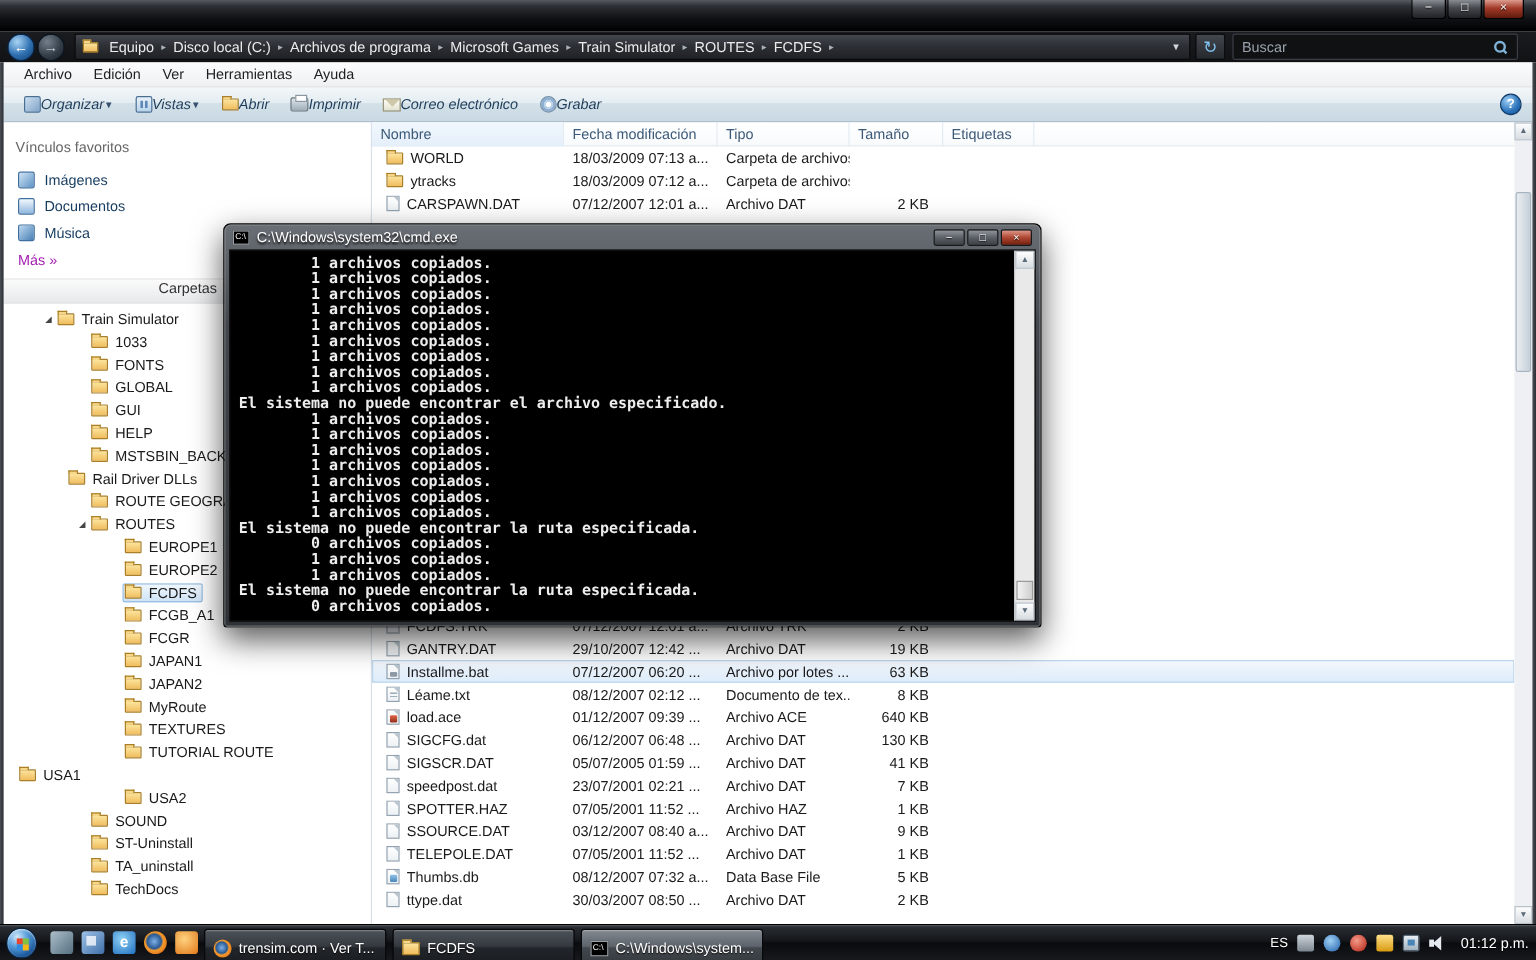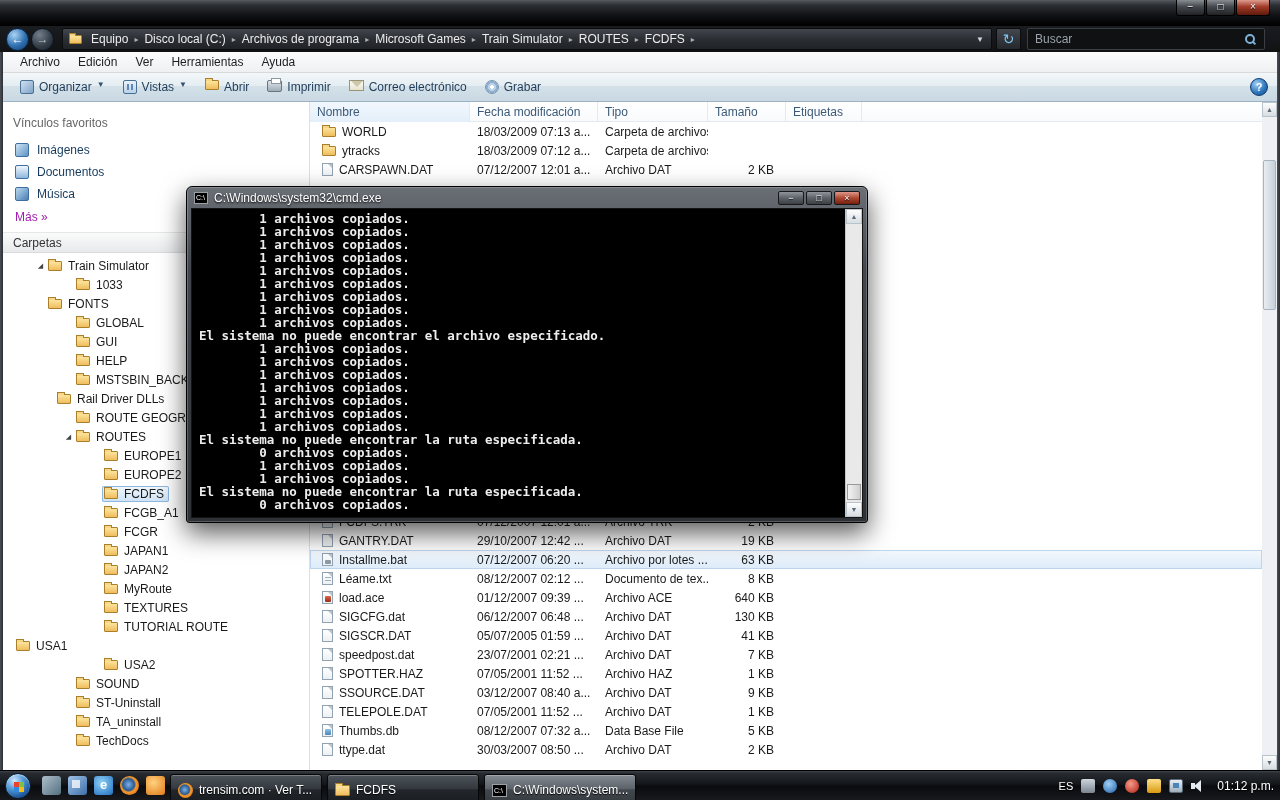--- a/index.html
+++ b/index.html
@@ -42,21 +42,21 @@
   .mag::before{content:'';position:absolute;left:1px;top:1px;width:6px;height:6px;border:2px solid #7fb2d9;border-radius:50%;}
   .mag::after{content:'';position:absolute;left:8px;top:9px;width:4px;height:2px;background:#7fb2d9;transform:rotate(45deg);}
 
   #menubar{position:absolute;left:3px;top:52px;width:1274px;height:21px;display:flex;align-items:center;
     background:linear-gradient(#fcfcfd,#eef0f2);border-bottom:1px solid #d8dadc;padding-left:8px;color:#1f1f1f;}
   .menu-item{padding:2px 9px;cursor:default;}
 
   #toolbar{position:absolute;left:3px;top:73px;width:1274px;height:29px;display:flex;align-items:center;
     background:linear-gradient(#f3f7f9 0%,#e4edf2 45%,#d4e1e9 46%,#c9d8e2 100%);
     border-bottom:1px solid #9fb2c1;padding-left:8px;color:#1e3c5a;}
-  .tb-btn{display:flex;align-items:flex-start;gap:5px;padding:3px 9px;border-radius:3px;white-space:nowrap;cursor:default;}
+  .tb-btn{display:flex;align-items:center;padding:3px 9px;border-radius:3px;white-space:nowrap;cursor:default;font-style:italic;}
   .caret{font-size:8px;color:#35516d;}
   .organize-icon{width:14px;height:14px;background:linear-gradient(135deg,#cfe0f0,#7fa3c8);border:1px solid #4a6f94;border-radius:2px;}
   .views-icon{width:14px;height:14px;background:linear-gradient(#eaf2fa,#b8d2ea);border:1px solid #4a6f94;border-radius:2px;position:relative;}
   .views-icon::after{content:'';position:absolute;inset:3px;background:repeating-linear-gradient(90deg,#5f89b4 0 2px,transparent 2px 4px);}
   .print-icon{width:15px;height:12px;position:relative;background:linear-gradient(#dfe5ea,#9fadb8);border:1px solid #68747e;border-radius:2px;}
   .print-icon::before{content:'';position:absolute;left:3px;top:-3px;width:8px;height:4px;background:#fff;border:1px solid #8a98a4;}
   .email-icon{width:15px;height:11px;position:relative;background:linear-gradient(#fdfdf6,#e4e2cf);border:1px solid #9a9478;}
   .email-icon::before{content:'';position:absolute;left:0;top:0;width:0;height:0;
     border-left:6px solid transparent;border-right:6px solid transparent;border-top:6px solid #cdc8a8;margin-left:1px;}
   .burn-icon{width:14px;height:14px;border-radius:50%;border:1px solid #7a94ac;
@@ -74,21 +74,21 @@
   #sidebar{position:absolute;left:3px;top:102px;width:307px;height:668px;background:#fff;border-right:1px solid #d9e0e7;}
   #fav-title{padding:14px 0 9px 10px;color:#666;}
   .fav-item{display:flex;align-items:center;gap:8px;padding:4px 0 4px 12px;color:#163b5e;}
   .fav-icon{width:14px;height:14px;border-radius:2px;border:1px solid #3f6f9f;flex:0 0 auto;}
   .fav-pictures{background:linear-gradient(135deg,#cfe4f5,#5f93c4);}
   .fav-documents{background:linear-gradient(#f2f8fd,#8fb6dd);}
   .fav-music{background:linear-gradient(135deg,#bcd9f0,#4a7fb4);}
   #more{padding:5px 0 5px 12px;color:#a21caf;}
   #carpetas{position:absolute;left:3px;top:232px;width:307px;height:21px;display:flex;align-items:center;
     background:linear-gradient(#fbfbfb,#e7e9eb);border-top:1px solid #e5e7e9;border-bottom:1px solid #d8dbde;
-    padding:0 10px;color:#333;}
+    padding:0 19px;color:#333;flex-direction:column;}
   .chev-up{width:7px;height:7px;border-left:2px solid #8a8a8a;border-top:2px solid #8a8a8a;
     transform:rotate(45deg);margin-left:auto;margin-top:4px;}
   #tree{position:absolute;left:3px;top:256px;width:304px;height:514px;overflow:hidden;}
   .tree-row{height:19px;display:flex;align-items:center;white-space:nowrap;}
   .tree-exp{width:11px;font-size:7px;color:#454545;text-align:center;flex:0 0 auto;}
   .tree-inner{display:flex;align-items:center;gap:6px;padding:1px 5px 1px 2px;border-radius:2px;}
   .tree-inner.sel{background:linear-gradient(#f2f8fd,#cde2f5);box-shadow:inset 0 0 0 1px #8fb6dd;}
 
   
   #listheader{position:absolute;left:310px;top:102px;width:952px;height:20px;display:flex;
@@ -307,21 +307,21 @@
           <span>Train Simulator</span>
         </span>
       </div>
       <div class="tree-row" style="padding-left: 60px;">
         <span class="tree-exp"></span>
         <span class="tree-inner">
           <span class="ficon icon-folder"></span>
           <span>1033</span>
         </span>
       </div>
-      <div class="tree-row" style="padding-left: 32px;">
+      <div class="tree-row" style="padding-left: 60px;">
         <span class="tree-exp"></span>
         <span class="tree-inner">
           <span class="ficon icon-folder"></span>
           <span>FONTS</span>
         </span>
       </div>
       <div class="tree-row" style="padding-left: 60px;">
         <span class="tree-exp"></span>
         <span class="tree-inner">
           <span class="ficon icon-folder"></span>

